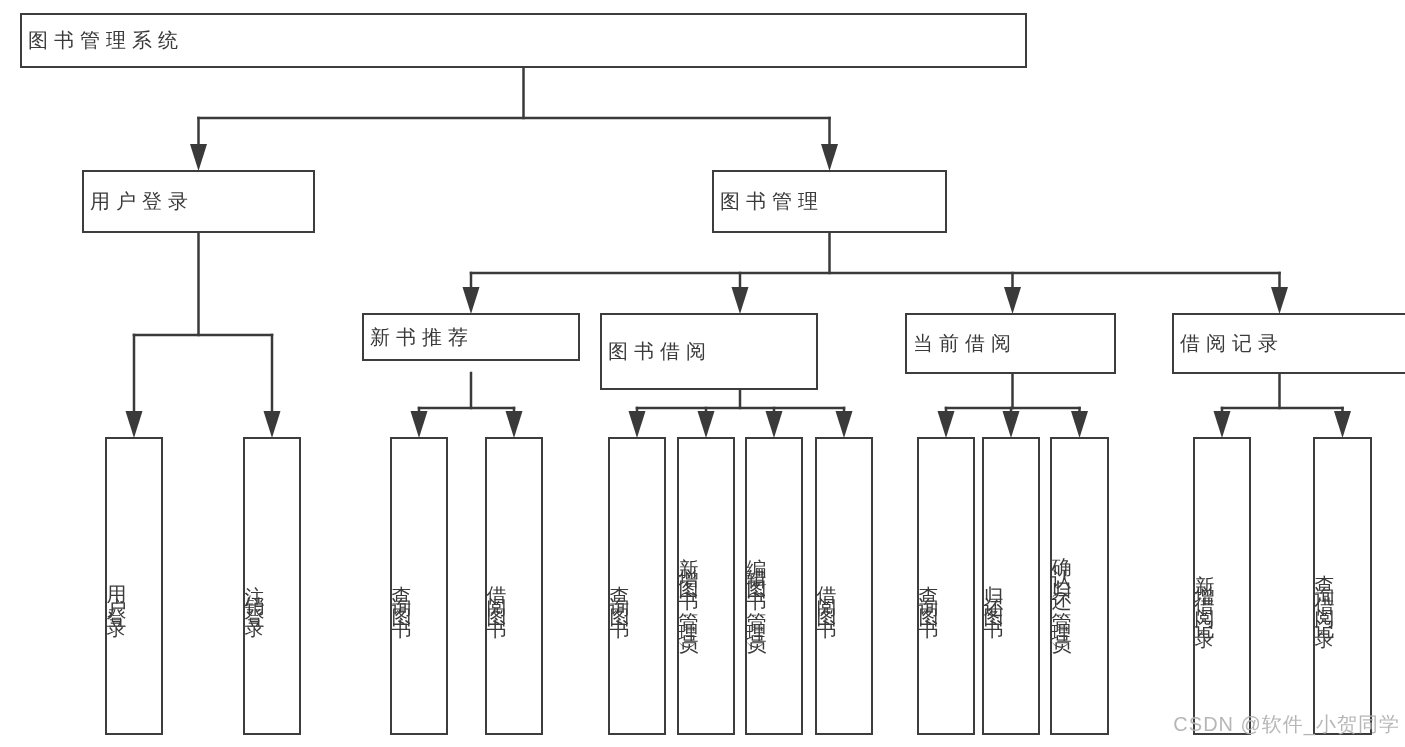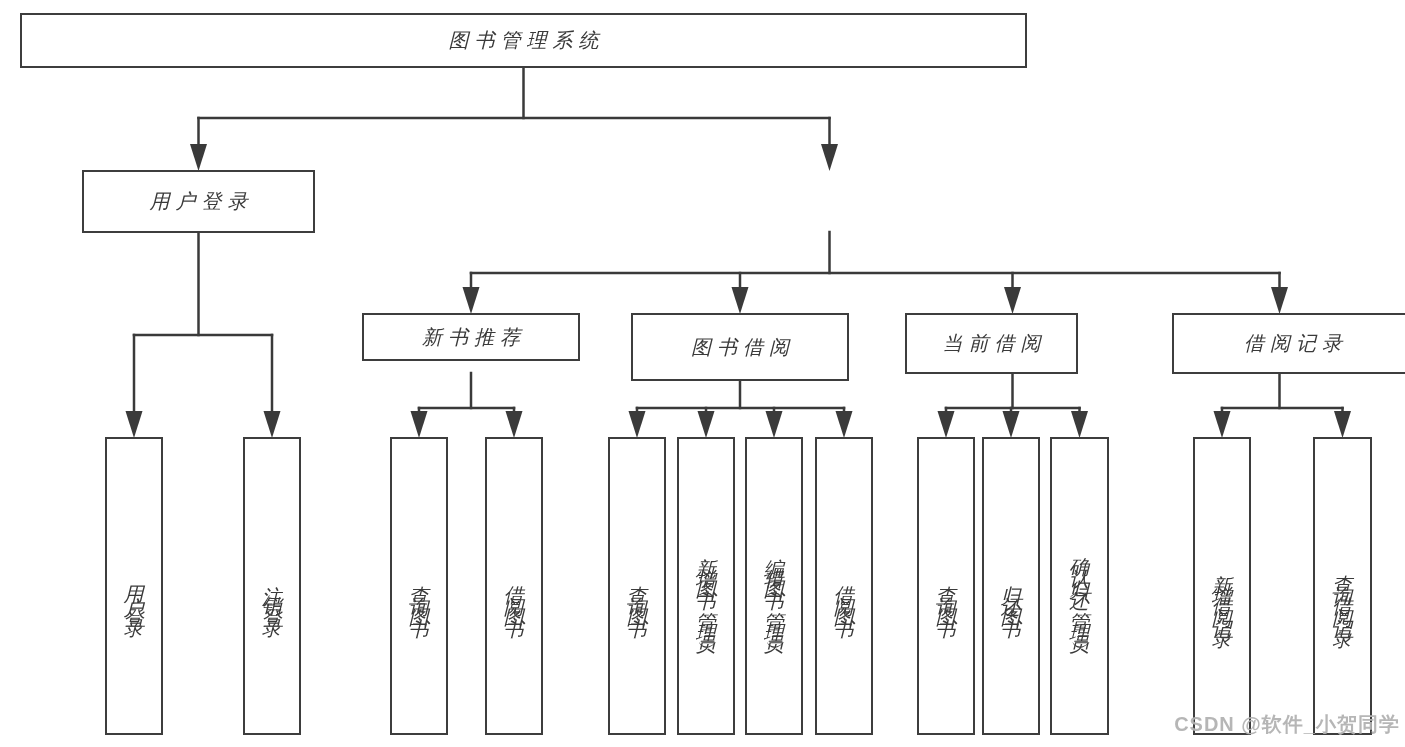--- a/index.html
+++ b/index.html
@@ -8,38 +8,37 @@
     width:1405px;height:747px;
     background:var(--bg-color,#ffffff);
     font-family:"Liberation Sans",sans-serif;
     overflow:hidden;
   }
   #connectors{position:absolute;left:0;top:0;pointer-events:none;}
   .node{
     position:absolute;box-sizing:border-box;
     border:2.5px solid var(--border-color,#3d3d3d);
     background:#ffffff;
-    display:flex;align-items:center;justify-content:center;
+    display:flex;align-items:center;
     color:var(--text-color,#3a3a3a);
-    font-style:italic;
   }
   .box-h .lbl{
     font-size:20px;letter-spacing:6px;text-indent:6px;white-space:nowrap;
   }
   .box-v .lbl{
     writing-mode:vertical-lr;text-orientation:mixed;
     font-size:20px;line-height:1;letter-spacing:11px;
     margin-bottom:-11px;white-space:nowrap;
   }
   #watermark{
     position:absolute;top:711px;right:5px;z-index:5;
     font-size:20px;letter-spacing:1px;
     color:var(--wm-color,#b3b3b3);opacity:.95;
     font-family:"Liberation Sans",sans-serif;
-    pointer-events:none;white-space:nowrap;font-weight:bold;
+    pointer-events:none;white-space:nowrap;
   }
 </style>
 </head>
 <body>
 
 <div id="canvas">
 
   <svg id="connectors" width="1405" height="747">
       <line x1="523.5" y1="67" x2="523.5" y2="118" stroke="#3a3a3a" stroke-width="2.5" stroke-linecap="square"></line>
       <line x1="198.5" y1="118" x2="829.5" y2="118" stroke="#3a3a3a" stroke-width="2.5" stroke-linecap="square"></line>
@@ -95,28 +94,31 @@
       <polygon points="1334,411 1351,411 1342.5,438" fill="#3a3a3a"></polygon>
     </svg>
 
   <div class="node box-h" style="left:20px;top:13px;width:1007px;height:55px">
     <span class="lbl">图书管理系统</span>
   </div>
 
   <div class="node box-h" style="left:82px;top:170px;width:233px;height:63px">
     <span class="lbl">用户登录</span>
   </div>
+  <div class="node box-h" style="left:712px;top:170px;width:235px;height:63px">
+    <span class="lbl">图书管理</span>
+  </div>
 
   <div class="node box-h" style="left:362px;top:313px;width:218px;height:48px">
     <span class="lbl">新书推荐</span>
   </div>
-  <div class="node box-h" style="left:631px;top:313px;width:218px;height:68px">
+  <div class="node box-h" style="left:600px;top:313px;width:218px;height:77px">
     <span class="lbl">图书借阅</span>
   </div>
-  <div class="node box-h" style="left:905px;top:313px;width:173px;height:61px">
+  <div class="node box-h" style="left:905px;top:313px;width:211px;height:61px">
     <span class="lbl">当前借阅</span>
   </div>
   <div class="node box-h" style="left:1172px;top:313px;width:242px;height:61px">
     <span class="lbl">借阅记录</span>
   </div>
 
   <div class="node box-v" style="left:105px;top:437px;width:58px;height:298px">
     <span class="lbl">用户登录</span>
   </div>
   <div class="node box-v" style="left:243px;top:437px;width:58px;height:298px">

